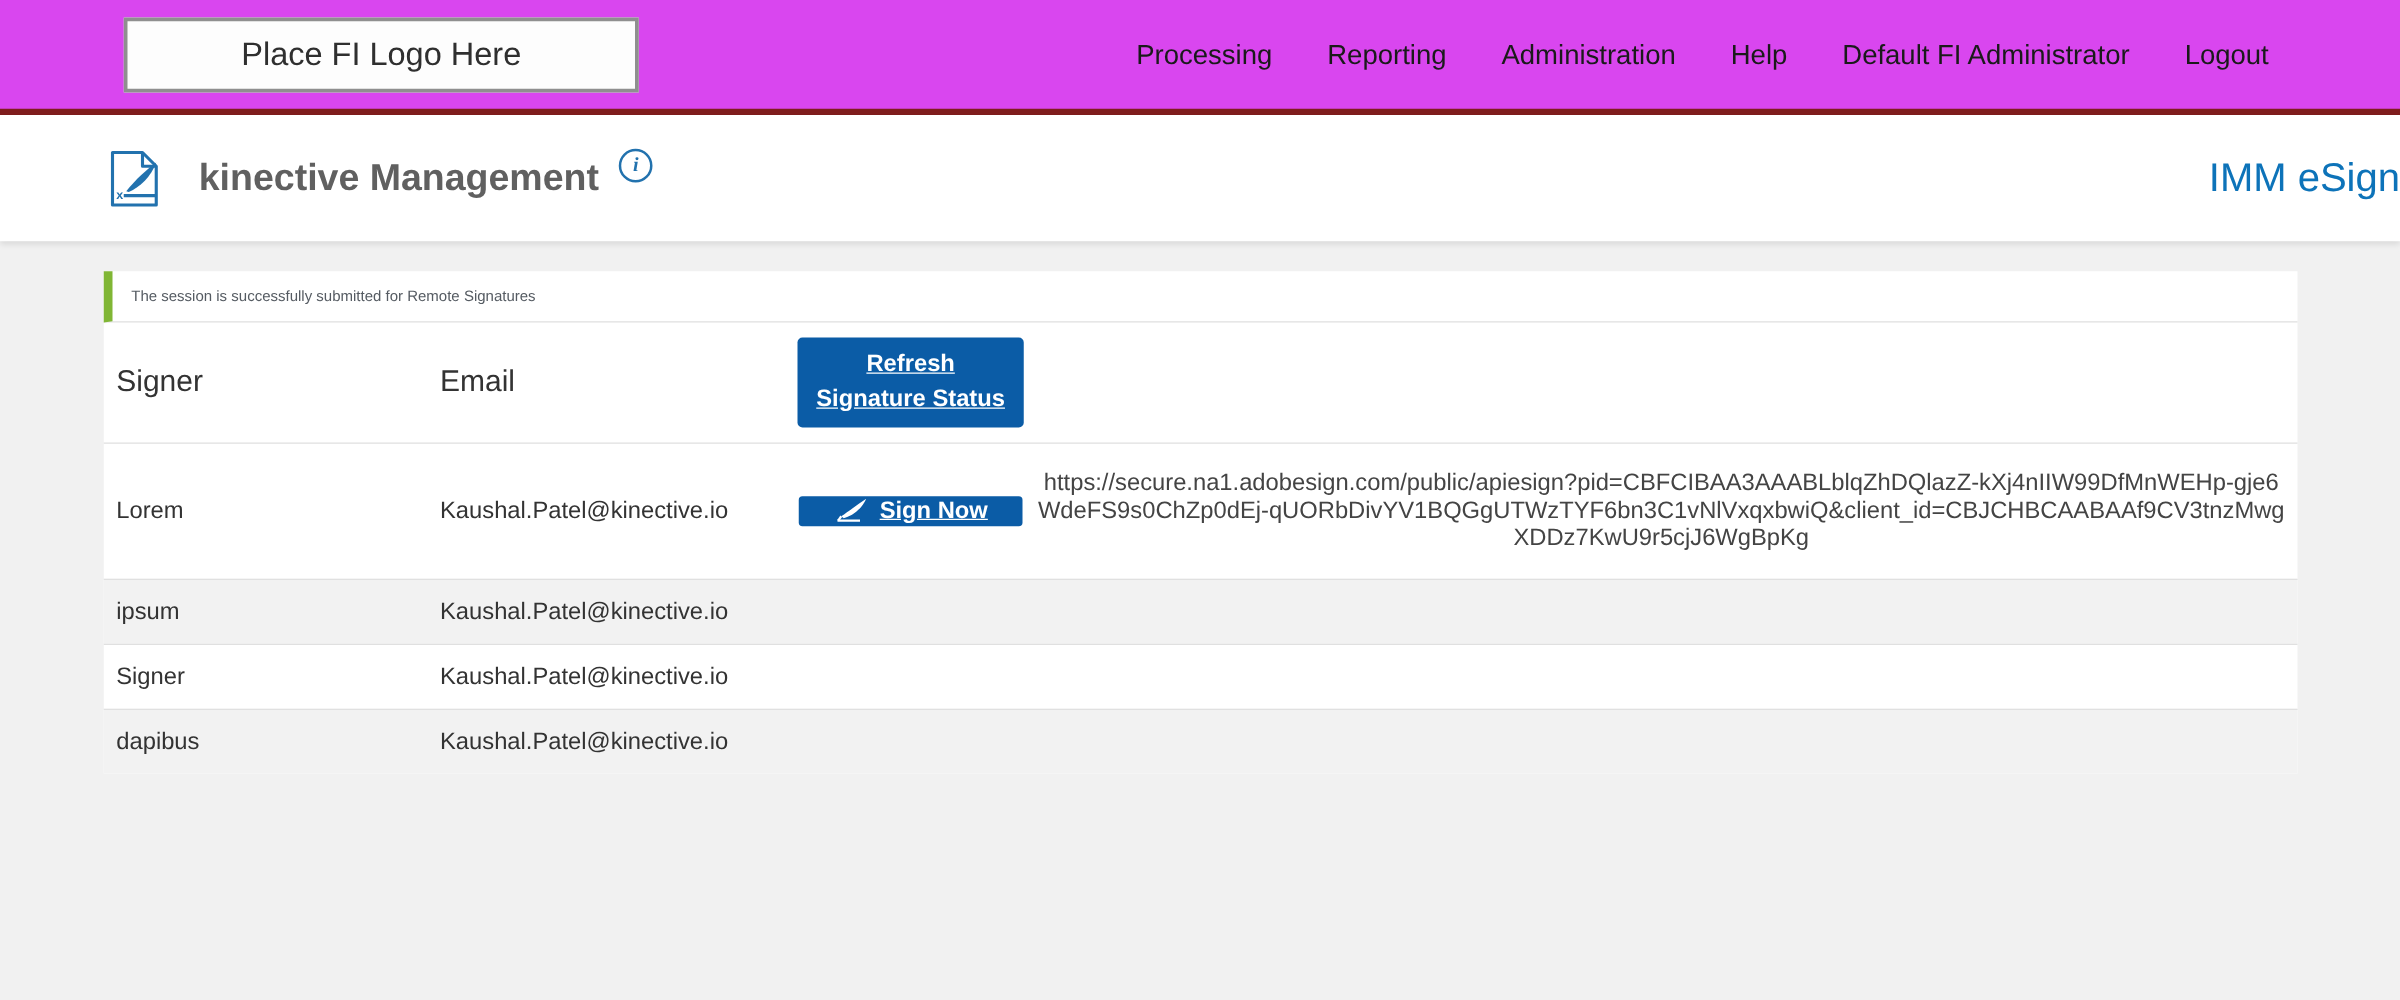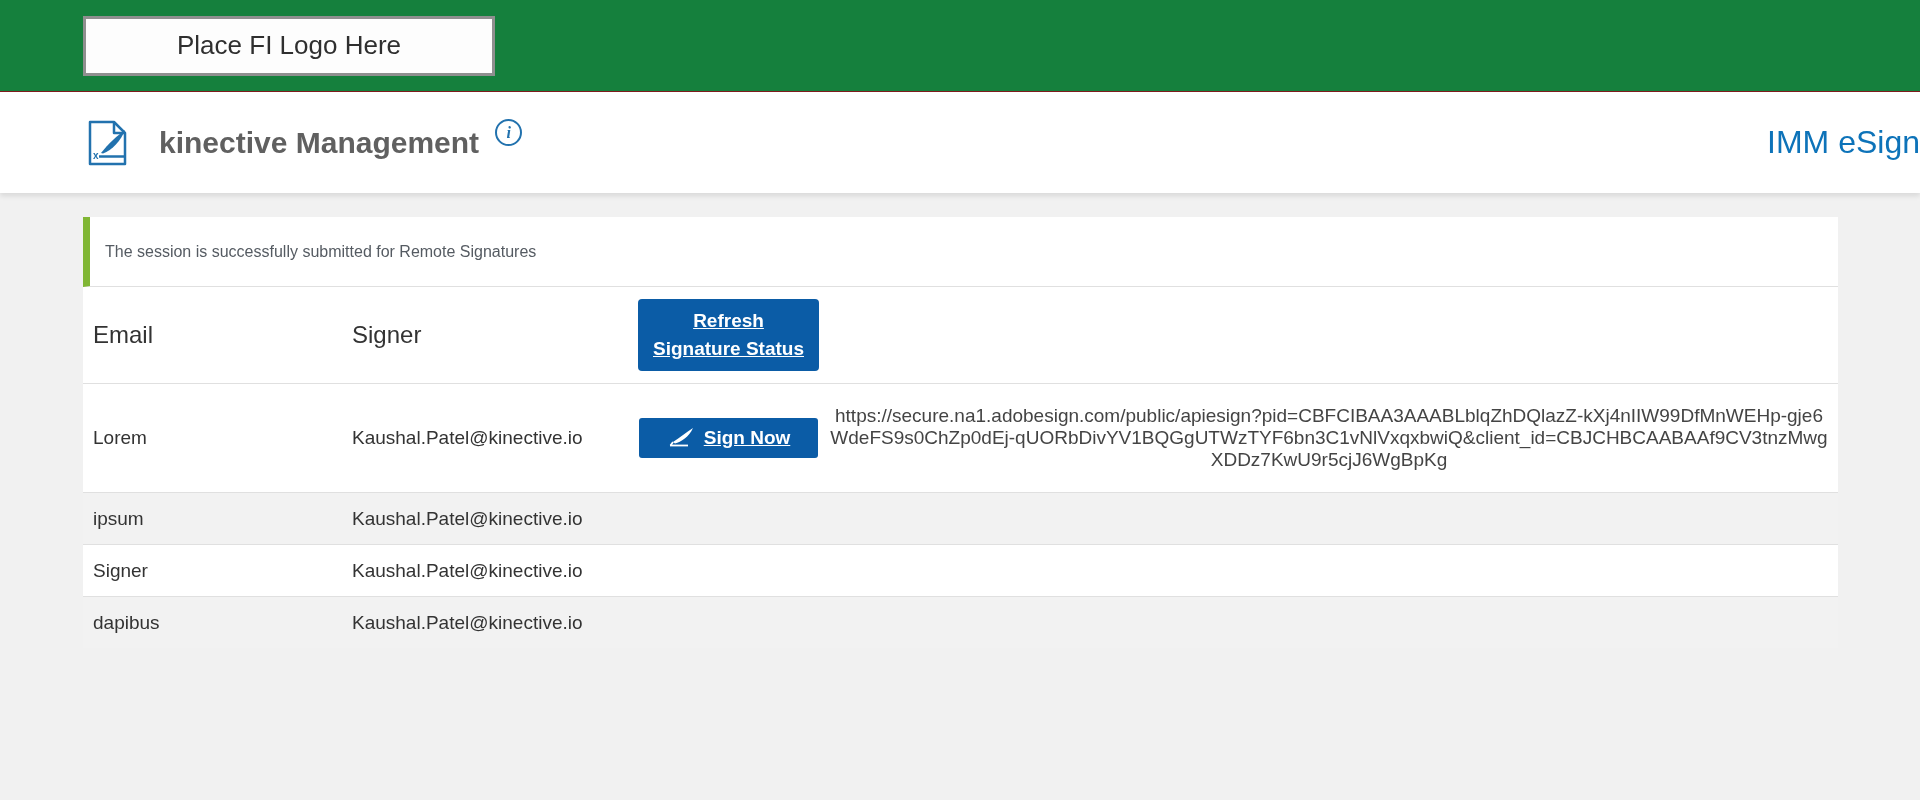--- a/index.html
+++ b/index.html
@@ -1,69 +1,77 @@
 <!DOCTYPE html>
 <html><head>
 <meta charset="utf-8">
 <style>
   * { margin:0; padding:0; box-sizing:border-box; }
   html,body { width:1920px; height:800px; overflow:hidden; }
   body { background:#f1f1f1; font-family:"Liberation Sans", sans-serif; }
 
   
-  .topbar { height:92px; background:#15803d; display:flex; align-items:center; border-bottom:1px solid #7f1d1d; }
+  .topbar { height:92px; background:#d946ef; display:flex; align-items:center; border-bottom:5px solid #7f1d1d;padding-left:16px; }
   .logo-box { margin-left:83px; width:412px; height:60px; background:#fdfdfd; border:3px solid #8f8f8f;
               display:flex; align-items:center; justify-content:center; font-size:26px; color:#2f2f2f; }
   .main-nav { margin-left:auto; margin-right:105px; display:flex; gap:44px; }
   .main-nav .nav-item { font-size:22px; color:#1a1a1a; cursor:pointer; white-space:nowrap; }
 
   
   .titlebar { height:101px; background:#ffffff; display:flex; align-items:center;
               box-shadow:0 3px 5px rgba(0,0,0,0.10); position:relative; z-index:2; }
   .doc-icon { margin-left:85px; width:46px; height:50px; flex:0 0 auto; }
   .page-title { margin-left:28px; font-size:30px; color:#606060; }
   .info-icon { margin-left:16px; width:27px; height:27px; border:2px solid #2272ae; border-radius:50%;
                color:#2272ae; display:flex; align-items:center; justify-content:center;
                font-family:"Liberation Serif", serif; font-style:italic; font-weight:bold; font-size:16px;
                transform:translateY(-10px); cursor:pointer; }
   .brand { margin-left:auto; font-size:32px; color:#0d73b9; }
 
   
   .content { padding-top:24px; }
   .card { margin-left:83px; width:1755px; background:#ffffff; }
 
-  .alert { height:70px; border-left:7px solid #80b634; border-bottom:1px solid #e0e0e0;
-           display:flex; align-items:center; padding-left:15px; font-size:16px; color:#555b62; }
+  .alert { height:41px; border-left:7px solid #80b634; border-bottom:1px solid #e0e0e0;
+           display:flex; align-items:center; padding-left:15px; font-size:12px; color:#555b62; }
 
   .grid-row { display:grid; grid-template-columns:259px 295px 183px 1fr; align-items:center; }
   .thead { height:96px; font-size:24px; color:#333333; }
   .cell-pad { padding-left:10px; }
   .cell-center { display:flex; align-items:center; justify-content:center; }
   .cell-url-head { text-align:center; }
 
   .btn { background:#0b5ca6; color:#ffffff; border:none; font-weight:bold;
          font-family:"Liberation Sans", sans-serif; cursor:pointer;text-decoration:underline; }
   .refresh-btn { width:181px; min-height:72px; border-radius:4px; font-size:19px; line-height:1.5;
                  display:flex; flex-direction:column; align-items:center; justify-content:center; }
-  .sign-btn { width:179px; height:40px; border-radius:3px; font-size:19px;
+  .sign-btn { width:179px; height:24px; border-radius:3px; font-size:19px;
               display:flex; align-items:center; justify-content:center; gap:9px; }
 
   .trow { border-top:1px solid #e0e0e0; font-size:19px; color:#333333; min-height:52px; }
   .trow.first { min-height:86px; }
   .trow.striped { background:#f2f2f2; }
   .url-cell { font-size:19px; color:#444444; text-align:center; word-break:break-all;
               line-height:22px; padding:21px 8px; }
 </style>
 </head>
 <body>
 
 <div class="topbar">
   <div class="logo-box">
     <span>Place FI Logo Here</span>
   </div>
+  <nav class="main-nav">
+    <span class="nav-item">Processing</span>
+    <span class="nav-item">Reporting</span>
+    <span class="nav-item">Administration</span>
+    <span class="nav-item">Help</span>
+    <span class="nav-item">Default FI Administrator</span>
+    <span class="nav-item">Logout</span>
+  </nav>
 </div>
 
 <div class="titlebar">
   <svg class="doc-icon" viewBox="0 0 46 50">
     <path d="M5 4 h24 l11 11 v31 h-35 z" fill="#ffffff" stroke="#2272ae" stroke-width="2.5" stroke-linejoin="round"></path>
     <path d="M29 4 v11 h11" fill="none" stroke="#2272ae" stroke-width="2.5" stroke-linejoin="round"></path>
     <text x="8" y="41" font-size="10" font-weight="bold" fill="#2272ae">x</text>
     <path d="M14 38.5 h26" stroke="#2272ae" stroke-width="2.5"></path>
     <path d="M16 35 C23 26 33 17 40 12 C36 23 27 32 18 35.5 Z" fill="#2272ae"></path>
   </svg>
@@ -73,22 +81,22 @@
 </div>
 
 <div class="content">
   <div class="card">
 
     <div class="alert">
       <span>The session is successfully submitted for Remote Signatures</span>
     </div>
 
     <div class="grid-row thead">
+      <div class="cell-pad">Signer</div>
       <div class="cell-pad">Email</div>
-      <div class="cell-pad">Signer</div>
       <div class="cell-center">
         <button class="btn refresh-btn">
           <span>Refresh</span>
           <span>Signature Status</span>
         </button>
       </div>
     </div>
 
     <div class="grid-row trow first">
       <div class="cell-pad">Lorem</div>

